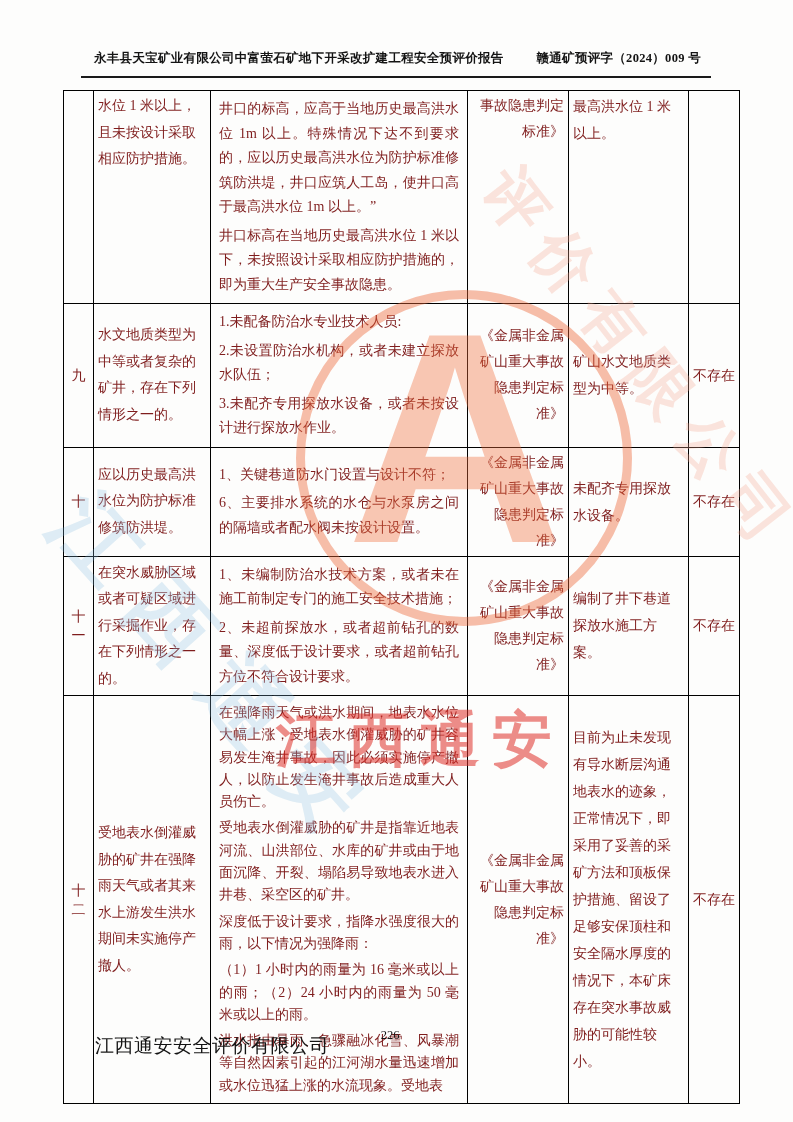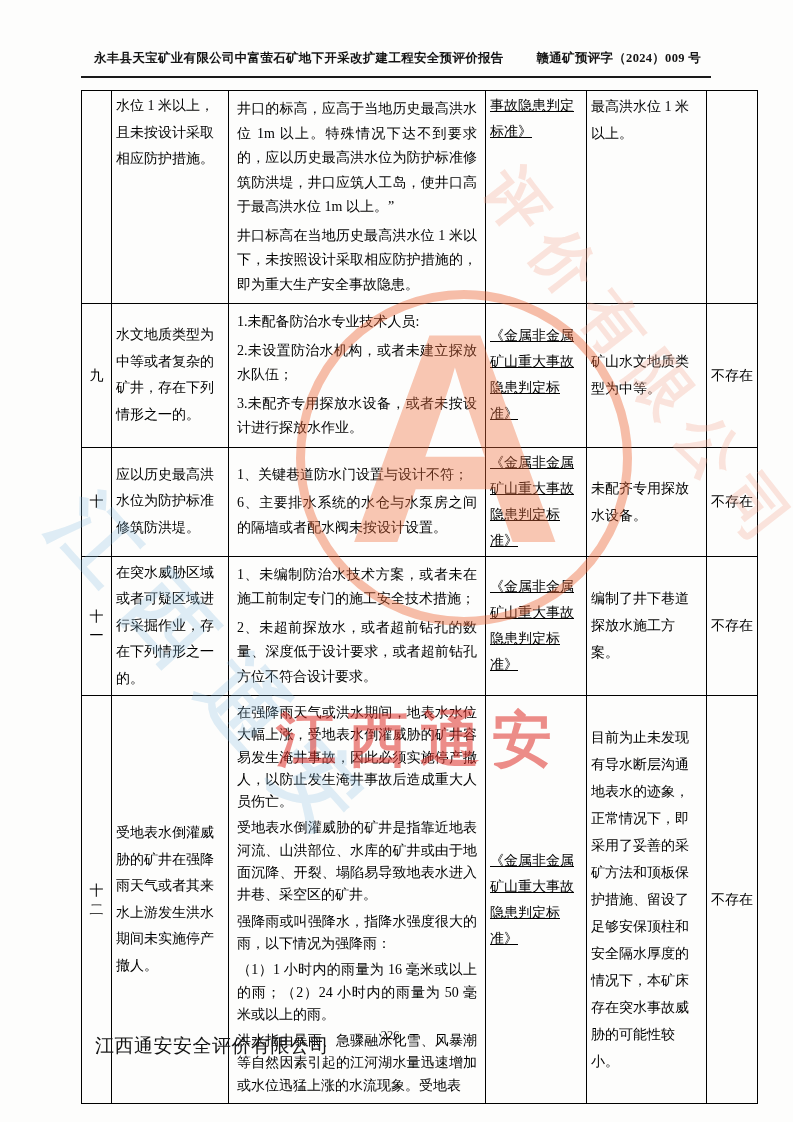--- a/index.html
+++ b/index.html
@@ -12,32 +12,32 @@
   .hdr{
     position:absolute; left:81px; top:50px; width:630px; height:26px;
     border-bottom:2px solid #1a1a1a;
     display:flex; justify-content:space-between; align-items:flex-start;
     font-size:12.5px; font-weight:600; letter-spacing:0.3px; white-space:nowrap;
   }
   .hdr .t{padding-left:13px;}
   .hdr .n{padding-right:10px;}
   
   table.main{
-    position:absolute; left:81px; top:90px; width:636px;
+    position:absolute; left:63px; top:90px; width:636px;
     border-collapse:collapse; table-layout:fixed;
-    font-size:14px; color:#000000;
+    font-size:14px; color:#7f1d1d;
   }
   table.main td{
     border:1.5px solid #000; vertical-align:middle;
     padding:2px 4px; overflow:hidden;
   }
   td.cno{width:21px; text-align:center; line-height:19px; padding:1px;}
   td.csit{width:108px; line-height:26.5px; padding:3px 5px;}
   td.cdesc{width:248px; line-height:24.5px; padding:2px 6px; text-align:justify;}
-  td.cbasis{width:92px; text-align:left; line-height:26px;text-decoration:underline;}
+  td.cbasis{width:92px; text-align:right; line-height:26px;}
   td.cstat{width:111px; line-height:27px; padding:3px 7px;}
   td.cconc{width:42px; text-align:right; line-height:25px;}
   tr.r1 td{vertical-align:top;}
   tr.r5 td.cdesc{line-height:22.3px; vertical-align:top;}
   .cdesc p, .cstat p{margin:4px;}
   
   .footer-co{position:absolute; left:95px; top:1033px; font-size:19px; letter-spacing:0.5px;}
   .footer-pg{position:absolute; left:0; top:1028px; width:780px; text-align:center; font-size:12.5px;}
   
   .wm{position:absolute; pointer-events:none; white-space:nowrap;}
@@ -123,21 +123,21 @@
       <td class="cbasis">《金属非金属矿山重大事故隐患判定标准》</td>
       <td class="cstat">编制了井下巷道探放水施工方案。</td>
       <td class="cconc">不存在</td>
     </tr>
     <tr class="r5" style="height:399px;">
       <td class="cno">十二</td>
       <td class="csit">受地表水倒灌威胁的矿井在强降雨天气或者其来水上游发生洪水期间未实施停产撤人。</td>
       <td class="cdesc">
         <p>在强降雨天气或洪水期间，地表水水位大幅上涨，受地表水倒灌威胁的矿井容易发生淹井事故，因此必须实施停产撤人，以防止发生淹井事故后造成重大人员伤亡。</p>
         <p>受地表水倒灌威胁的矿井是指靠近地表河流、山洪部位、水库的矿井或由于地面沉降、开裂、塌陷易导致地表水进入井巷、采空区的矿井。</p>
-        <p>强降雨或叫强降水，指降水强度很大的雨，以下情况为强降雨：</p>
+        <p>深度低于设计要求，指降水强度很大的雨，以下情况为强降雨：</p>
         <p>（1）1 小时内的雨量为 16 毫米或以上的雨；（2）24 小时内的雨量为 50 毫米或以上的雨。</p>
         <p>洪水指由暴雨、急骤融冰化雪、风暴潮等自然因素引起的江河湖水量迅速增加或水位迅猛上涨的水流现象。受地表</p>
       </td>
       <td class="cbasis">《金属非金属矿山重大事故隐患判定标准》</td>
       <td class="cstat">目前为止未发现有导水断层沟通地表水的迹象，正常情况下，即采用了妥善的采矿方法和顶板保护措施、留设了足够安保顶柱和安全隔水厚度的情况下，本矿床存在突水事故威胁的可能性较小。</td>
       <td class="cconc">不存在</td>
     </tr>
   </tbody>
     </table>
 

